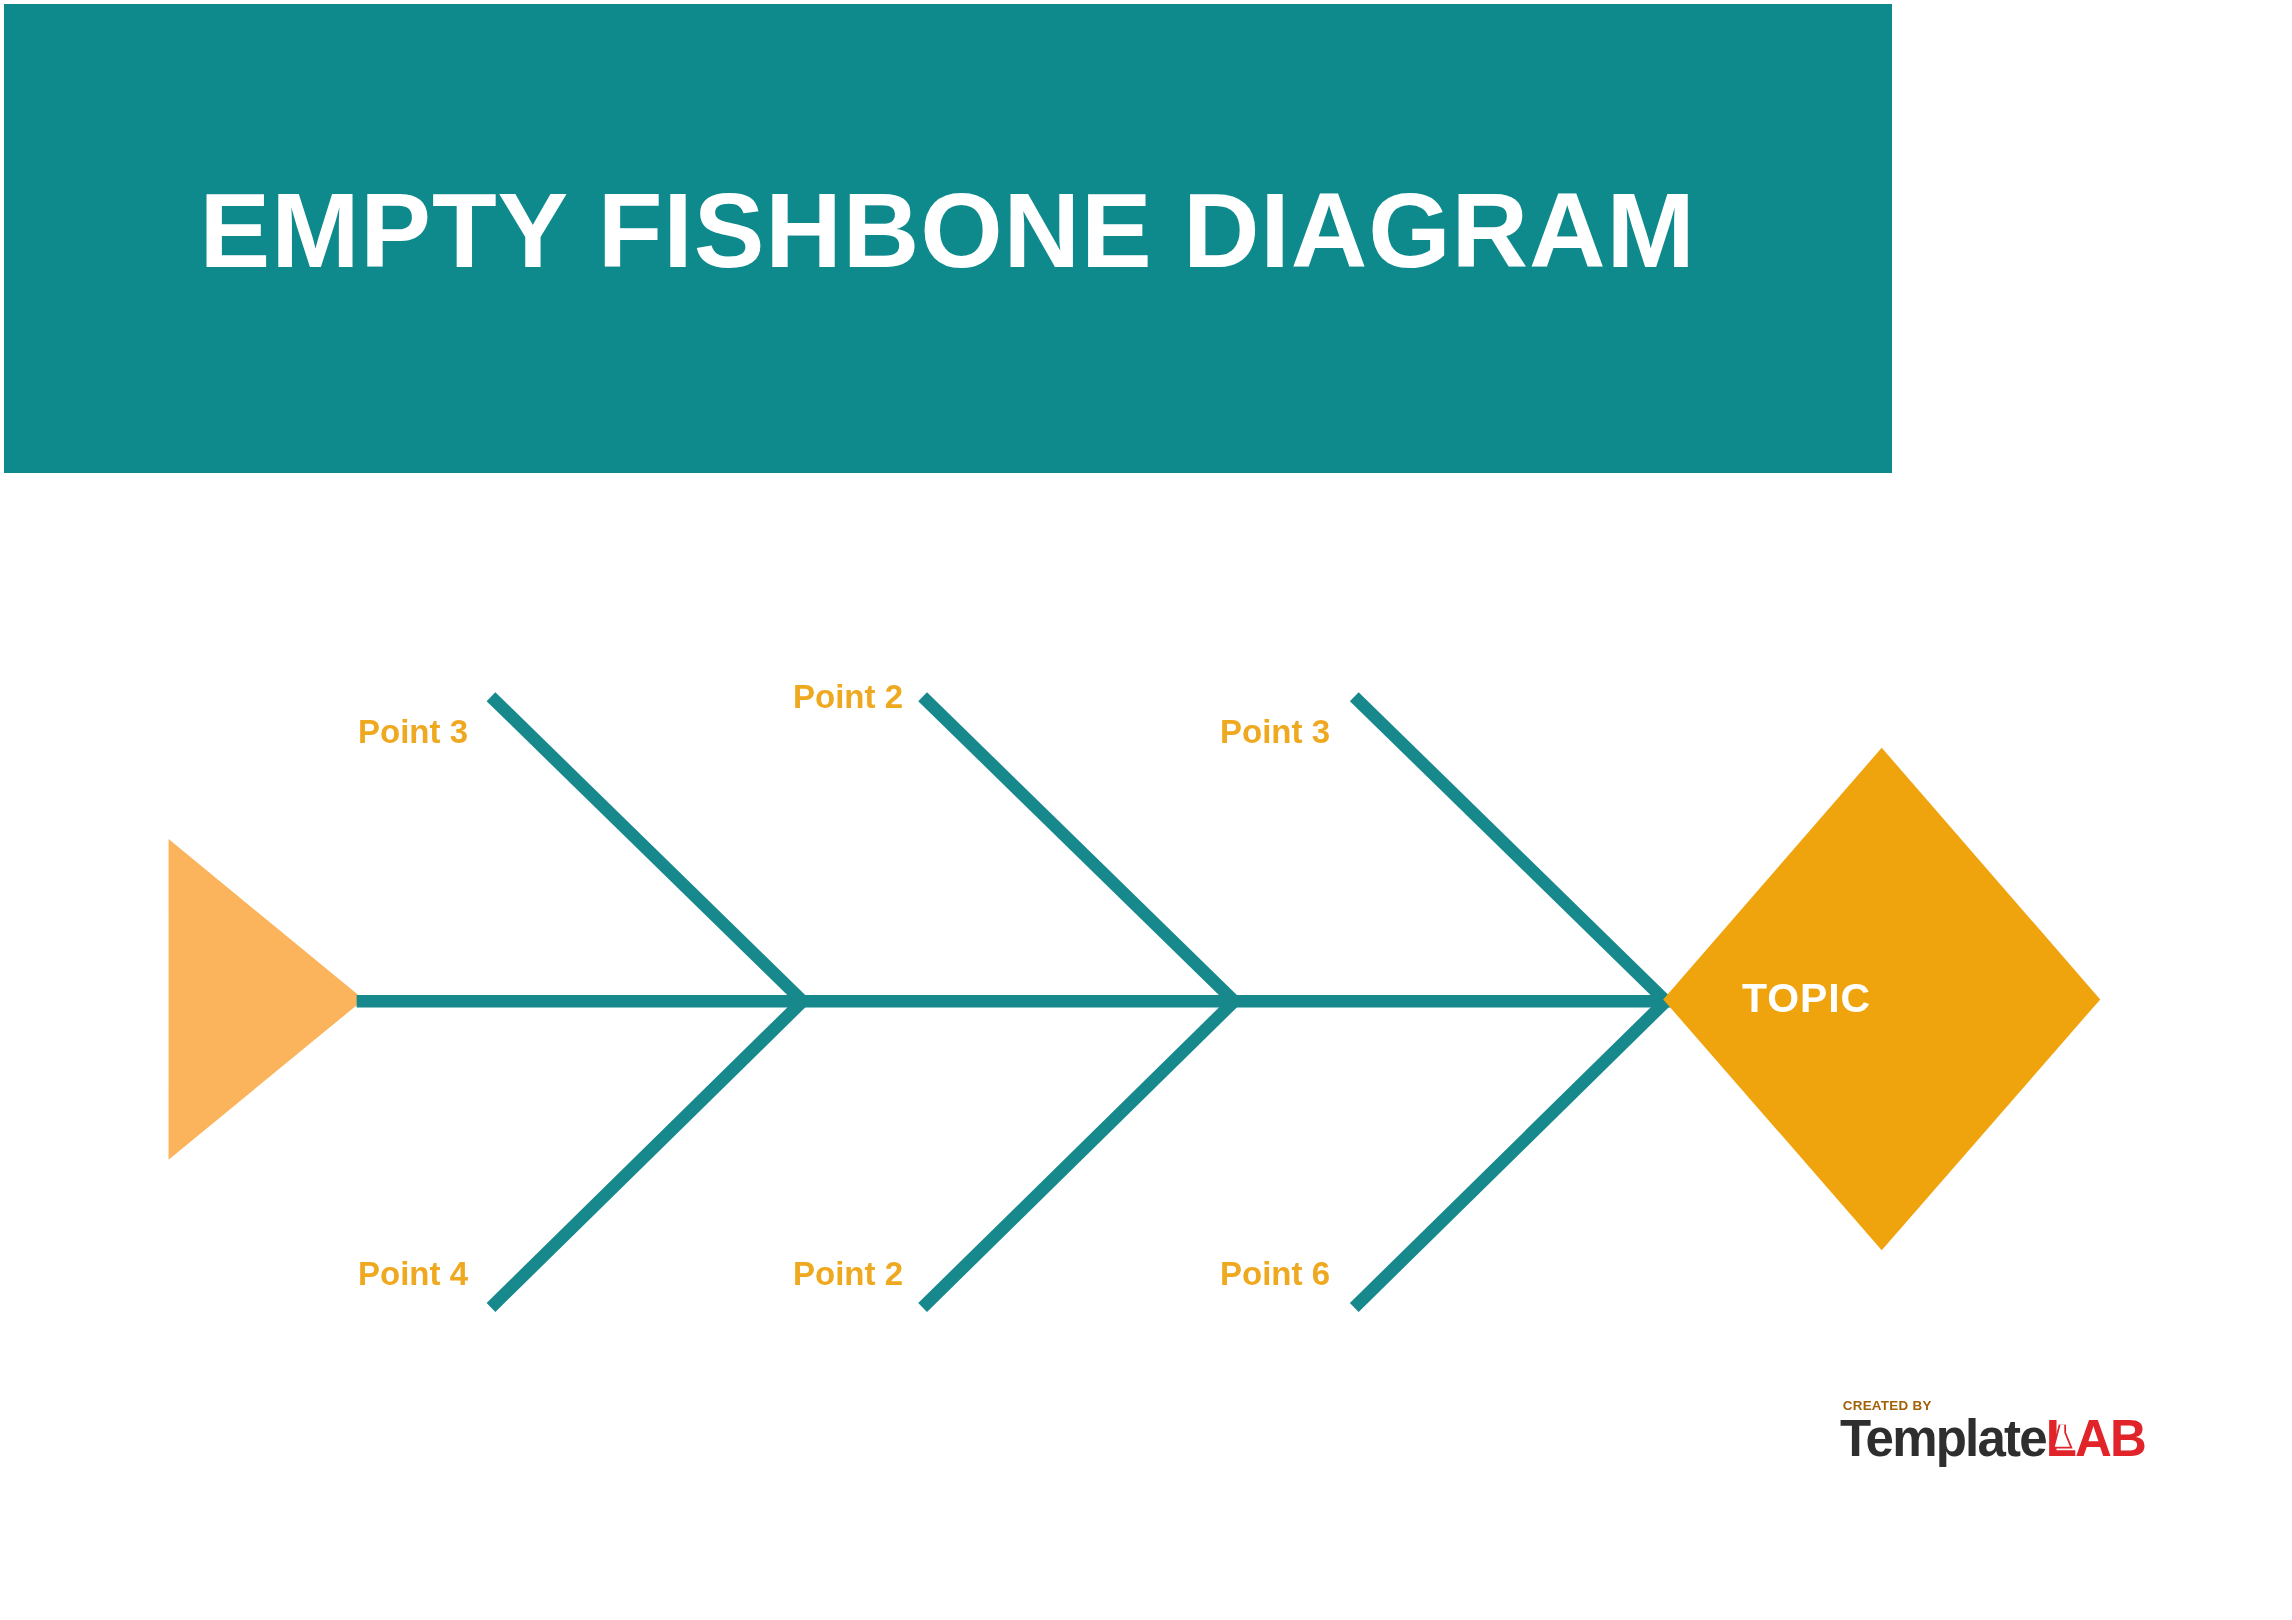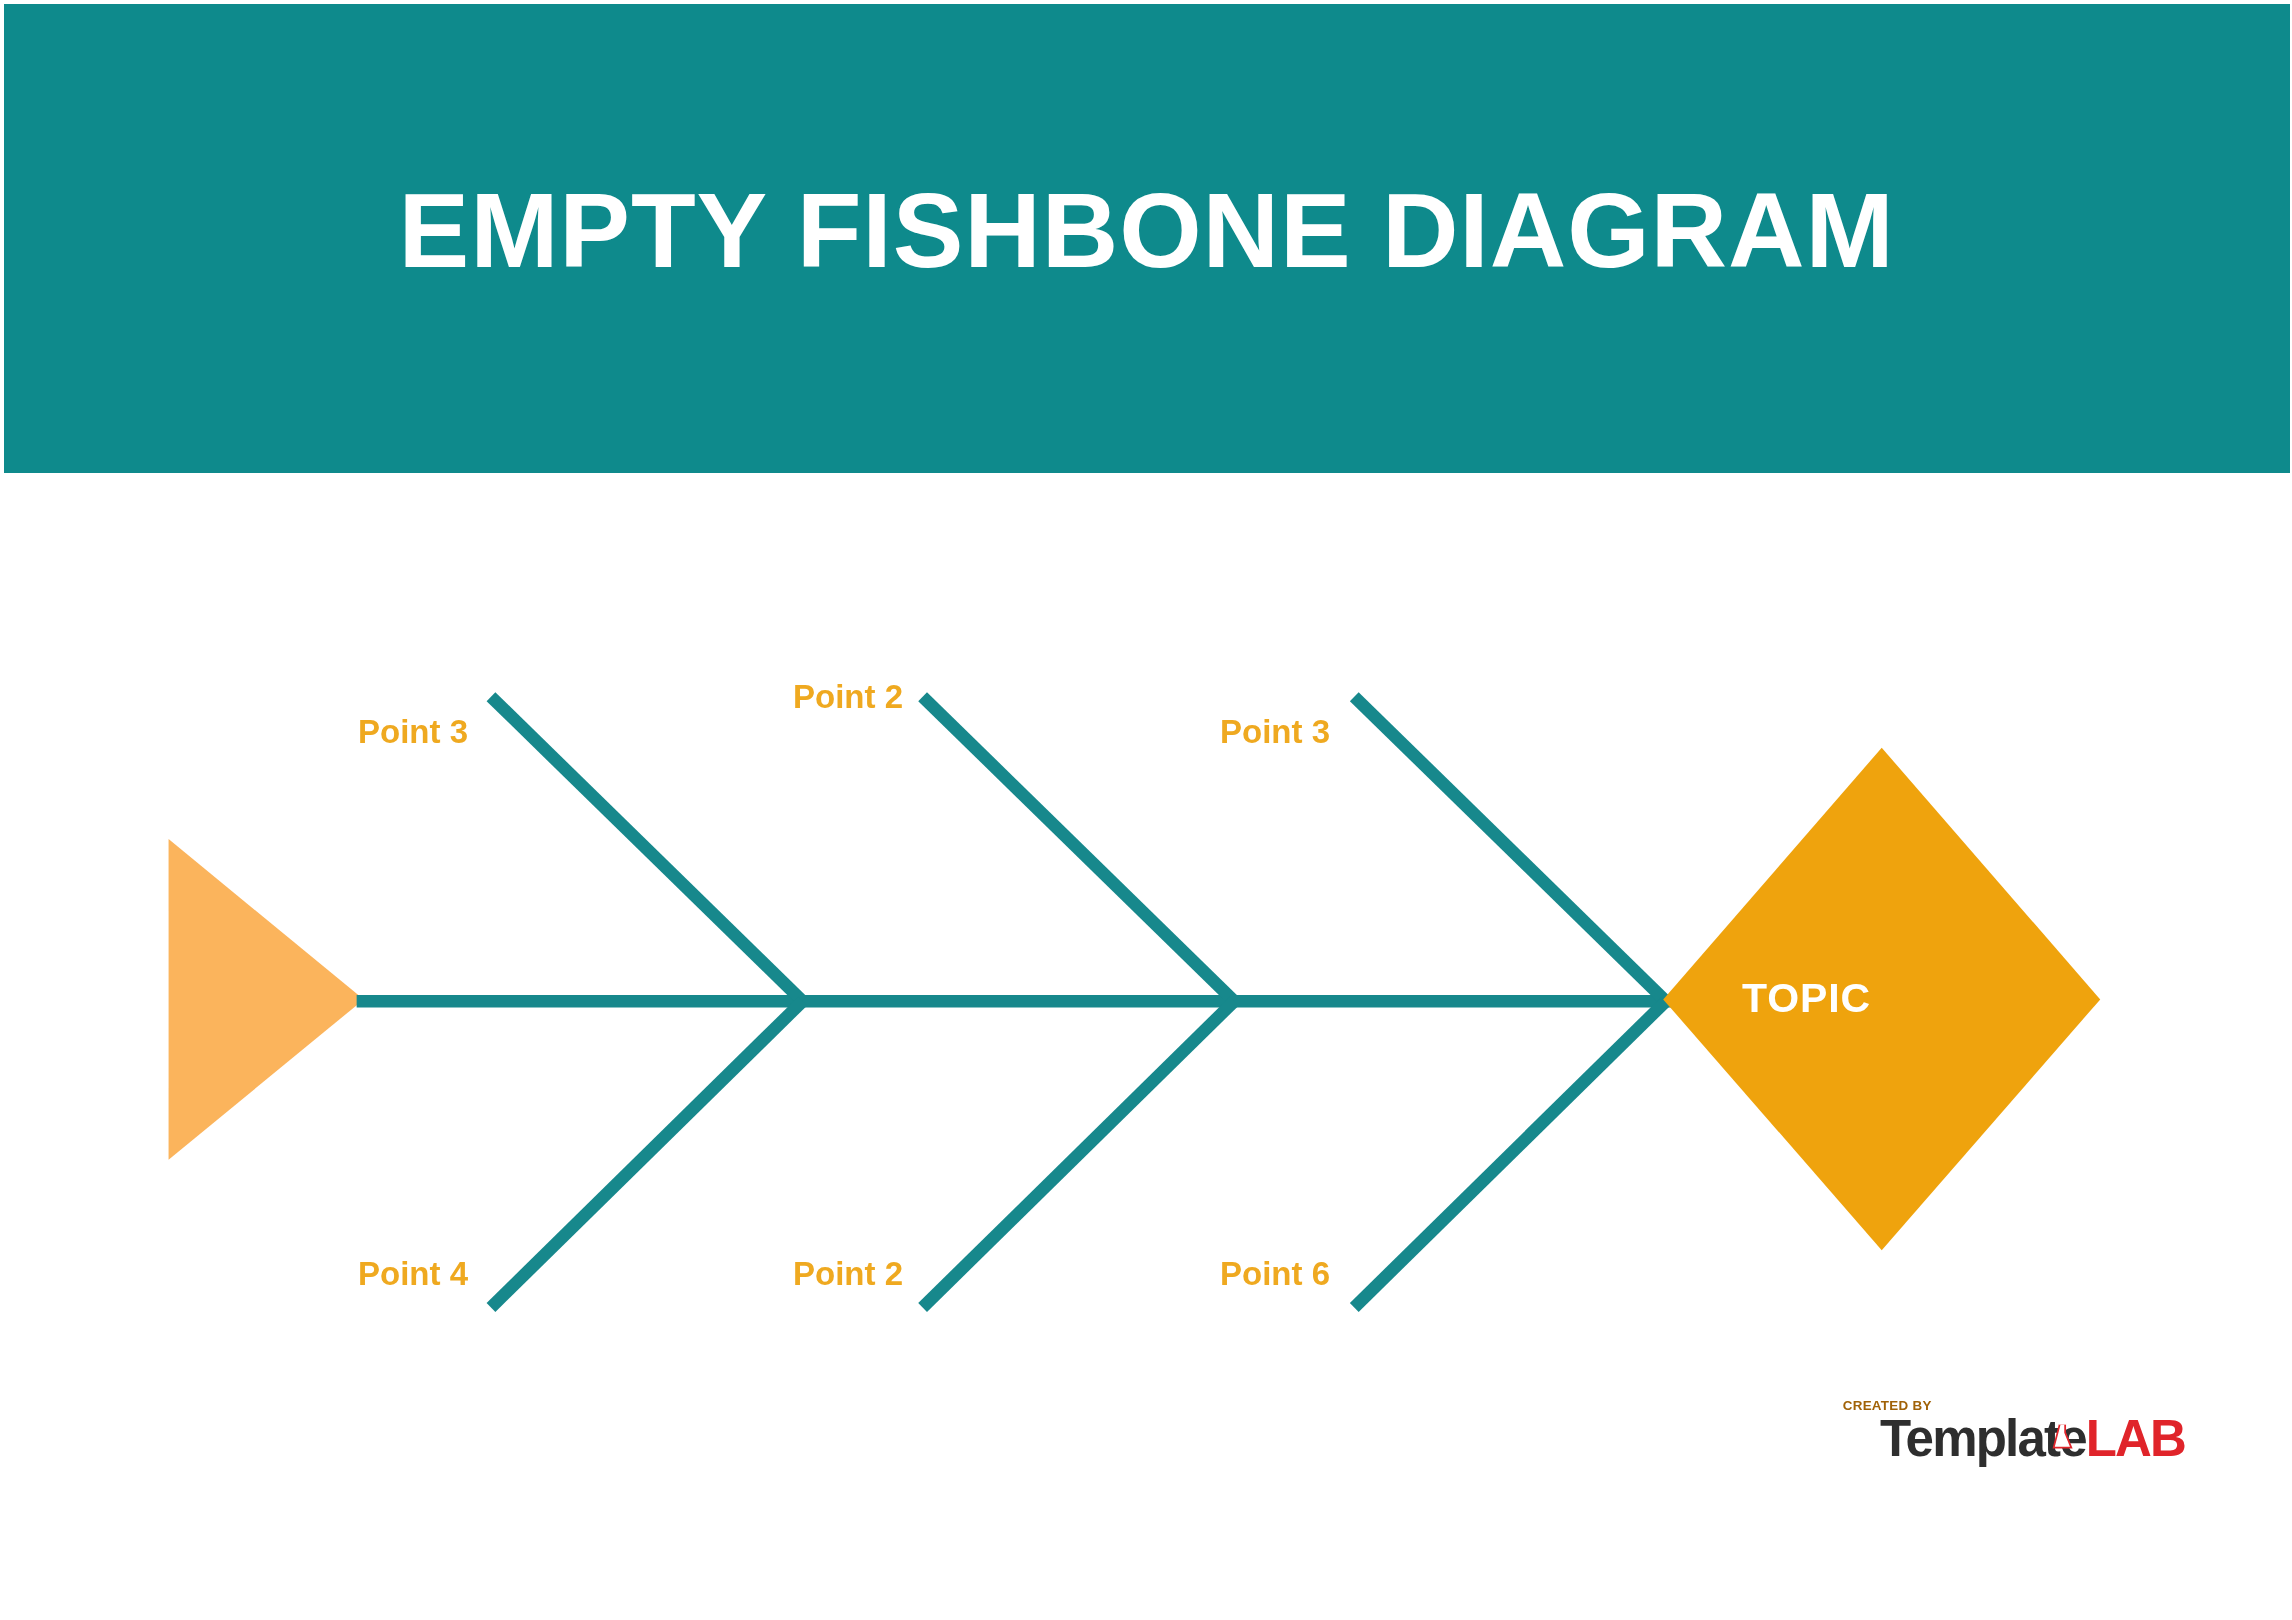--- a/index.html
+++ b/index.html
@@ -16,21 +16,21 @@
     height: 1620px;
     background: #ffffff;
     overflow: hidden;
   }
 
   
   #header-banner {
     position: absolute;
     left: 3.6px;
     top: 3.6px;
-    width: 2286px;
+    width: 1888px;
     height: 469px;
     background: #0e8a8c;
   }
   #page-title {
     position: absolute;
     left: 0;
     top: 0;
     width: 100%;
     height: 100%;
     display: flex;
@@ -107,21 +107,21 @@
   #brand-wordmark {
     position: absolute;
     left: 0px;
     top: 14.3px;
     font-size: 51px;
     font-weight: bold;
     line-height: 1;
     white-space: nowrap;
     letter-spacing: -1.8px;
   }
-  .brand-template { color: #2e2e2e; margin-left: 40px; }
+  .brand-template { color: #2e2e2e; }
   .brand-lab { color: #e0242a; position: relative; }
   #brand-flask-icon {
     position: absolute;
     left: 211px;
     top: 23px;
     width: 23px;
     height: 30px;
   }
 </style>
 </head>

